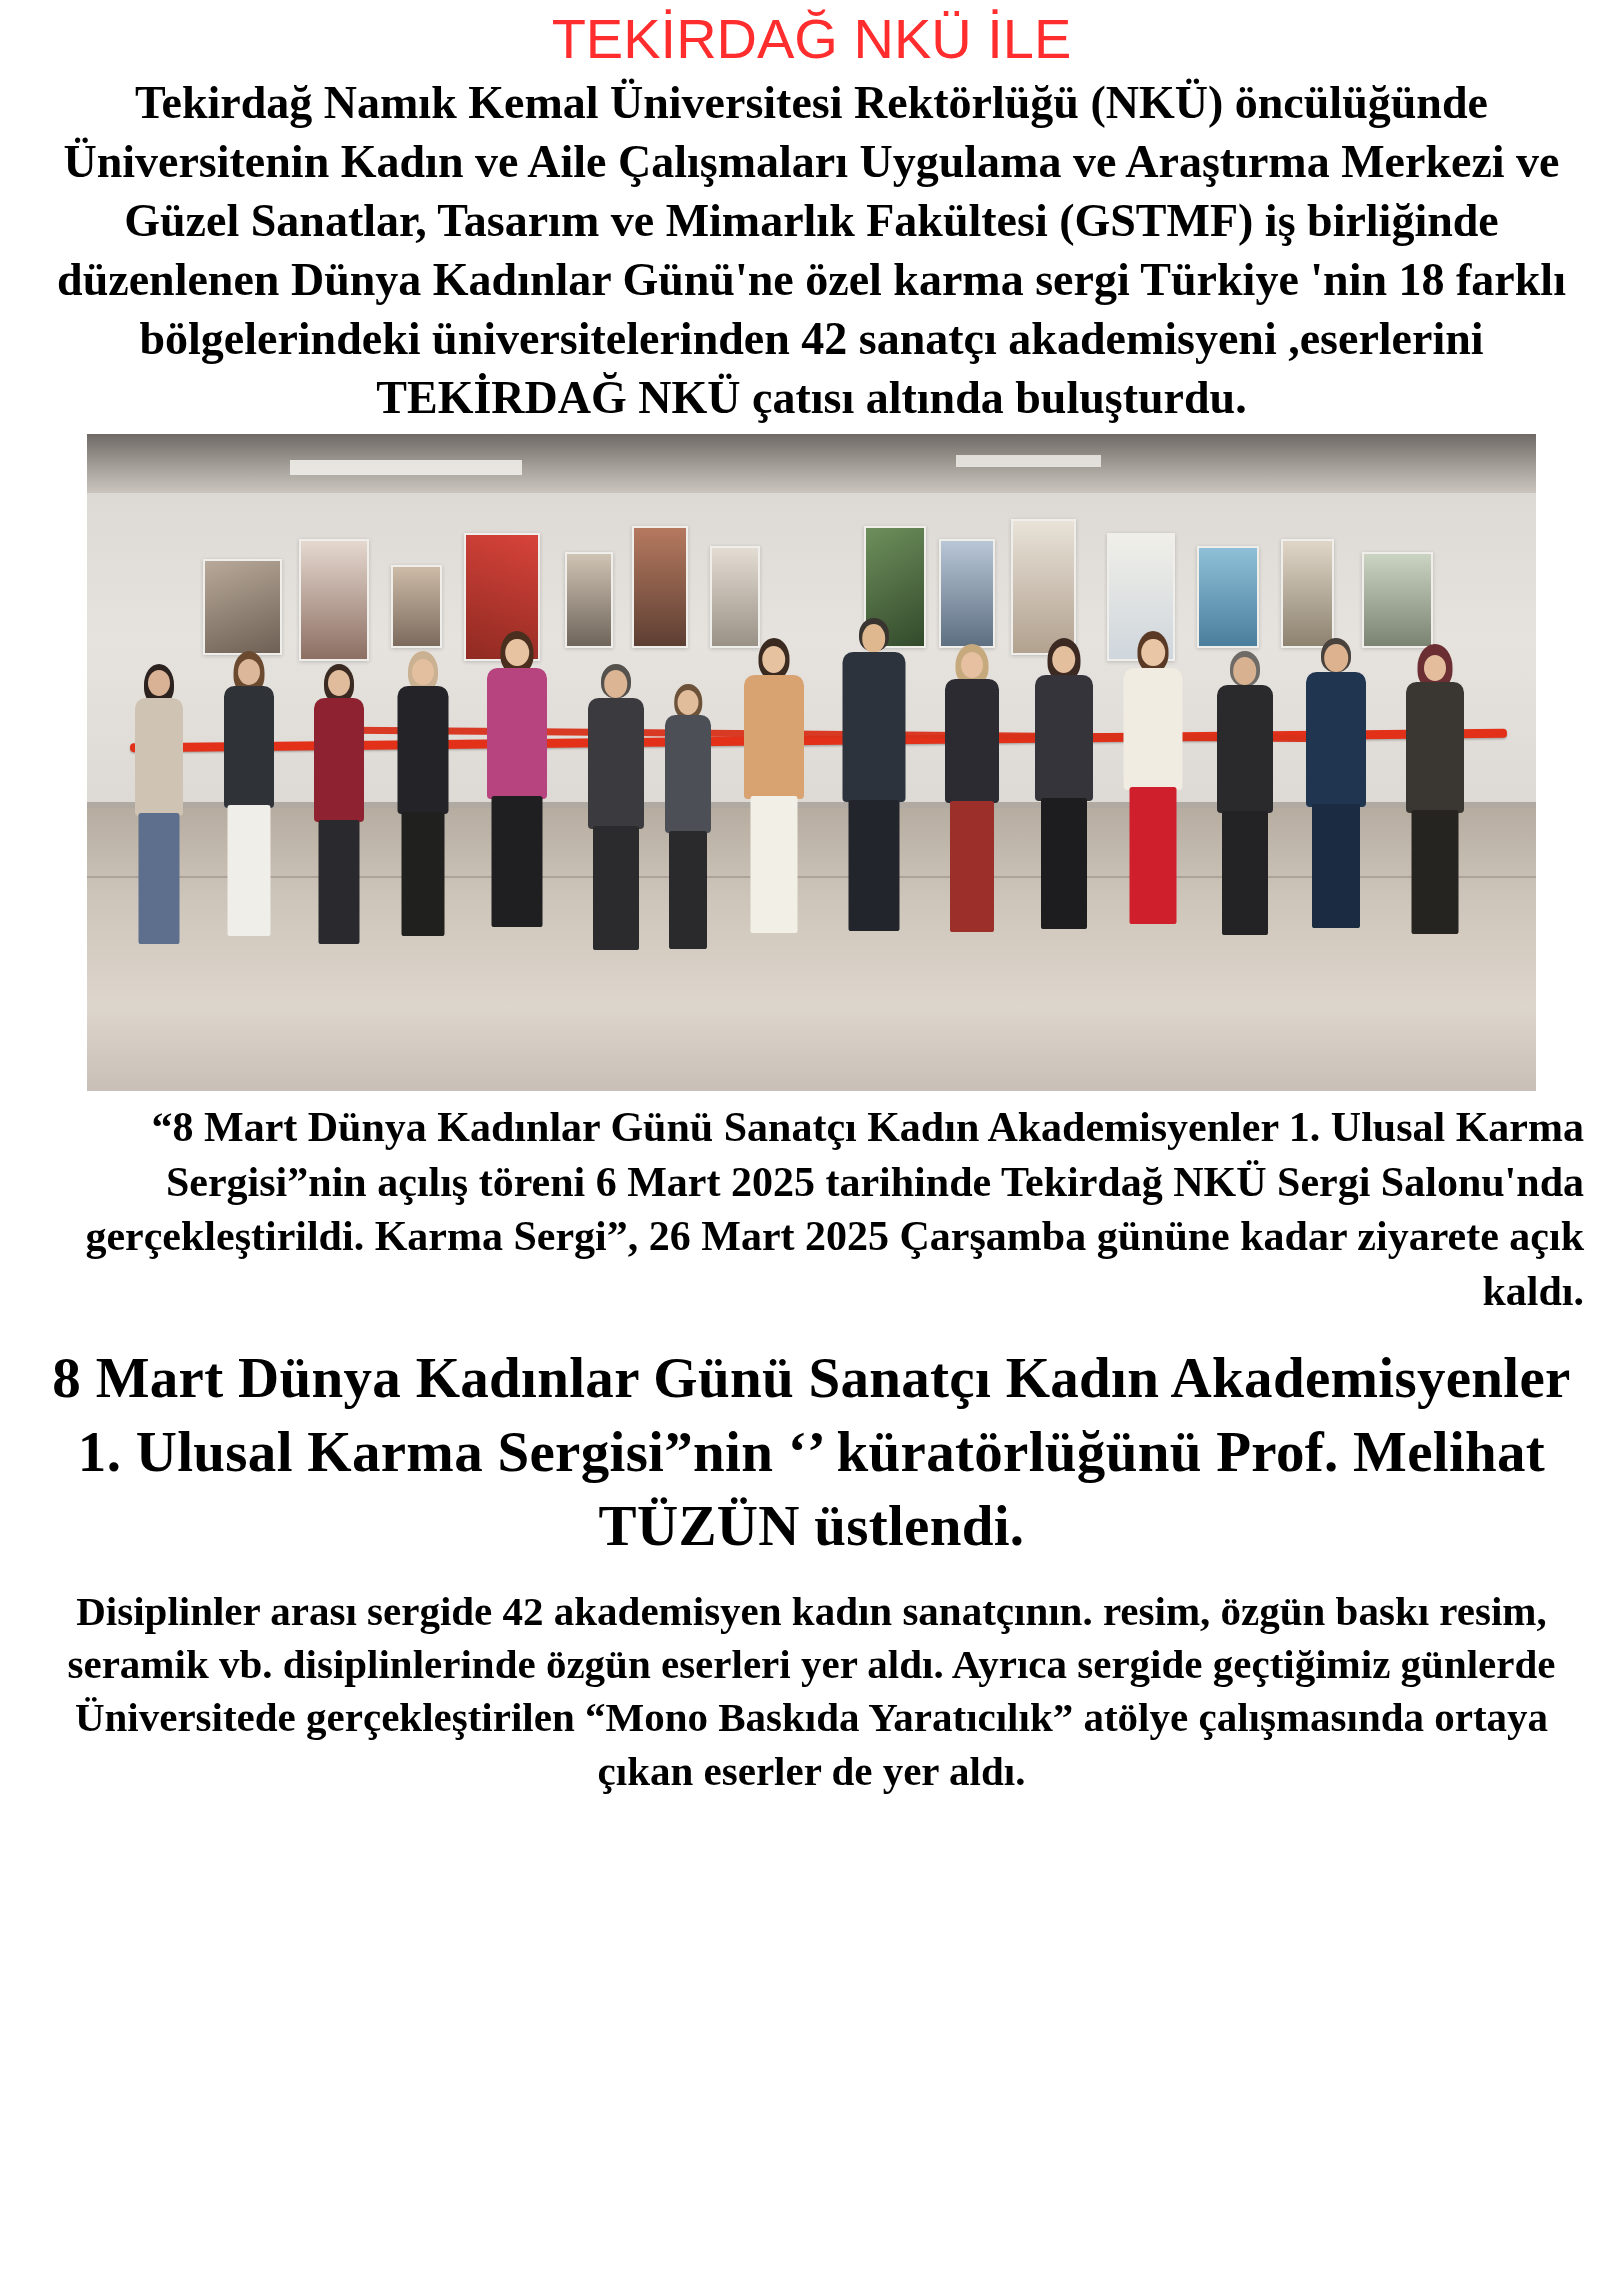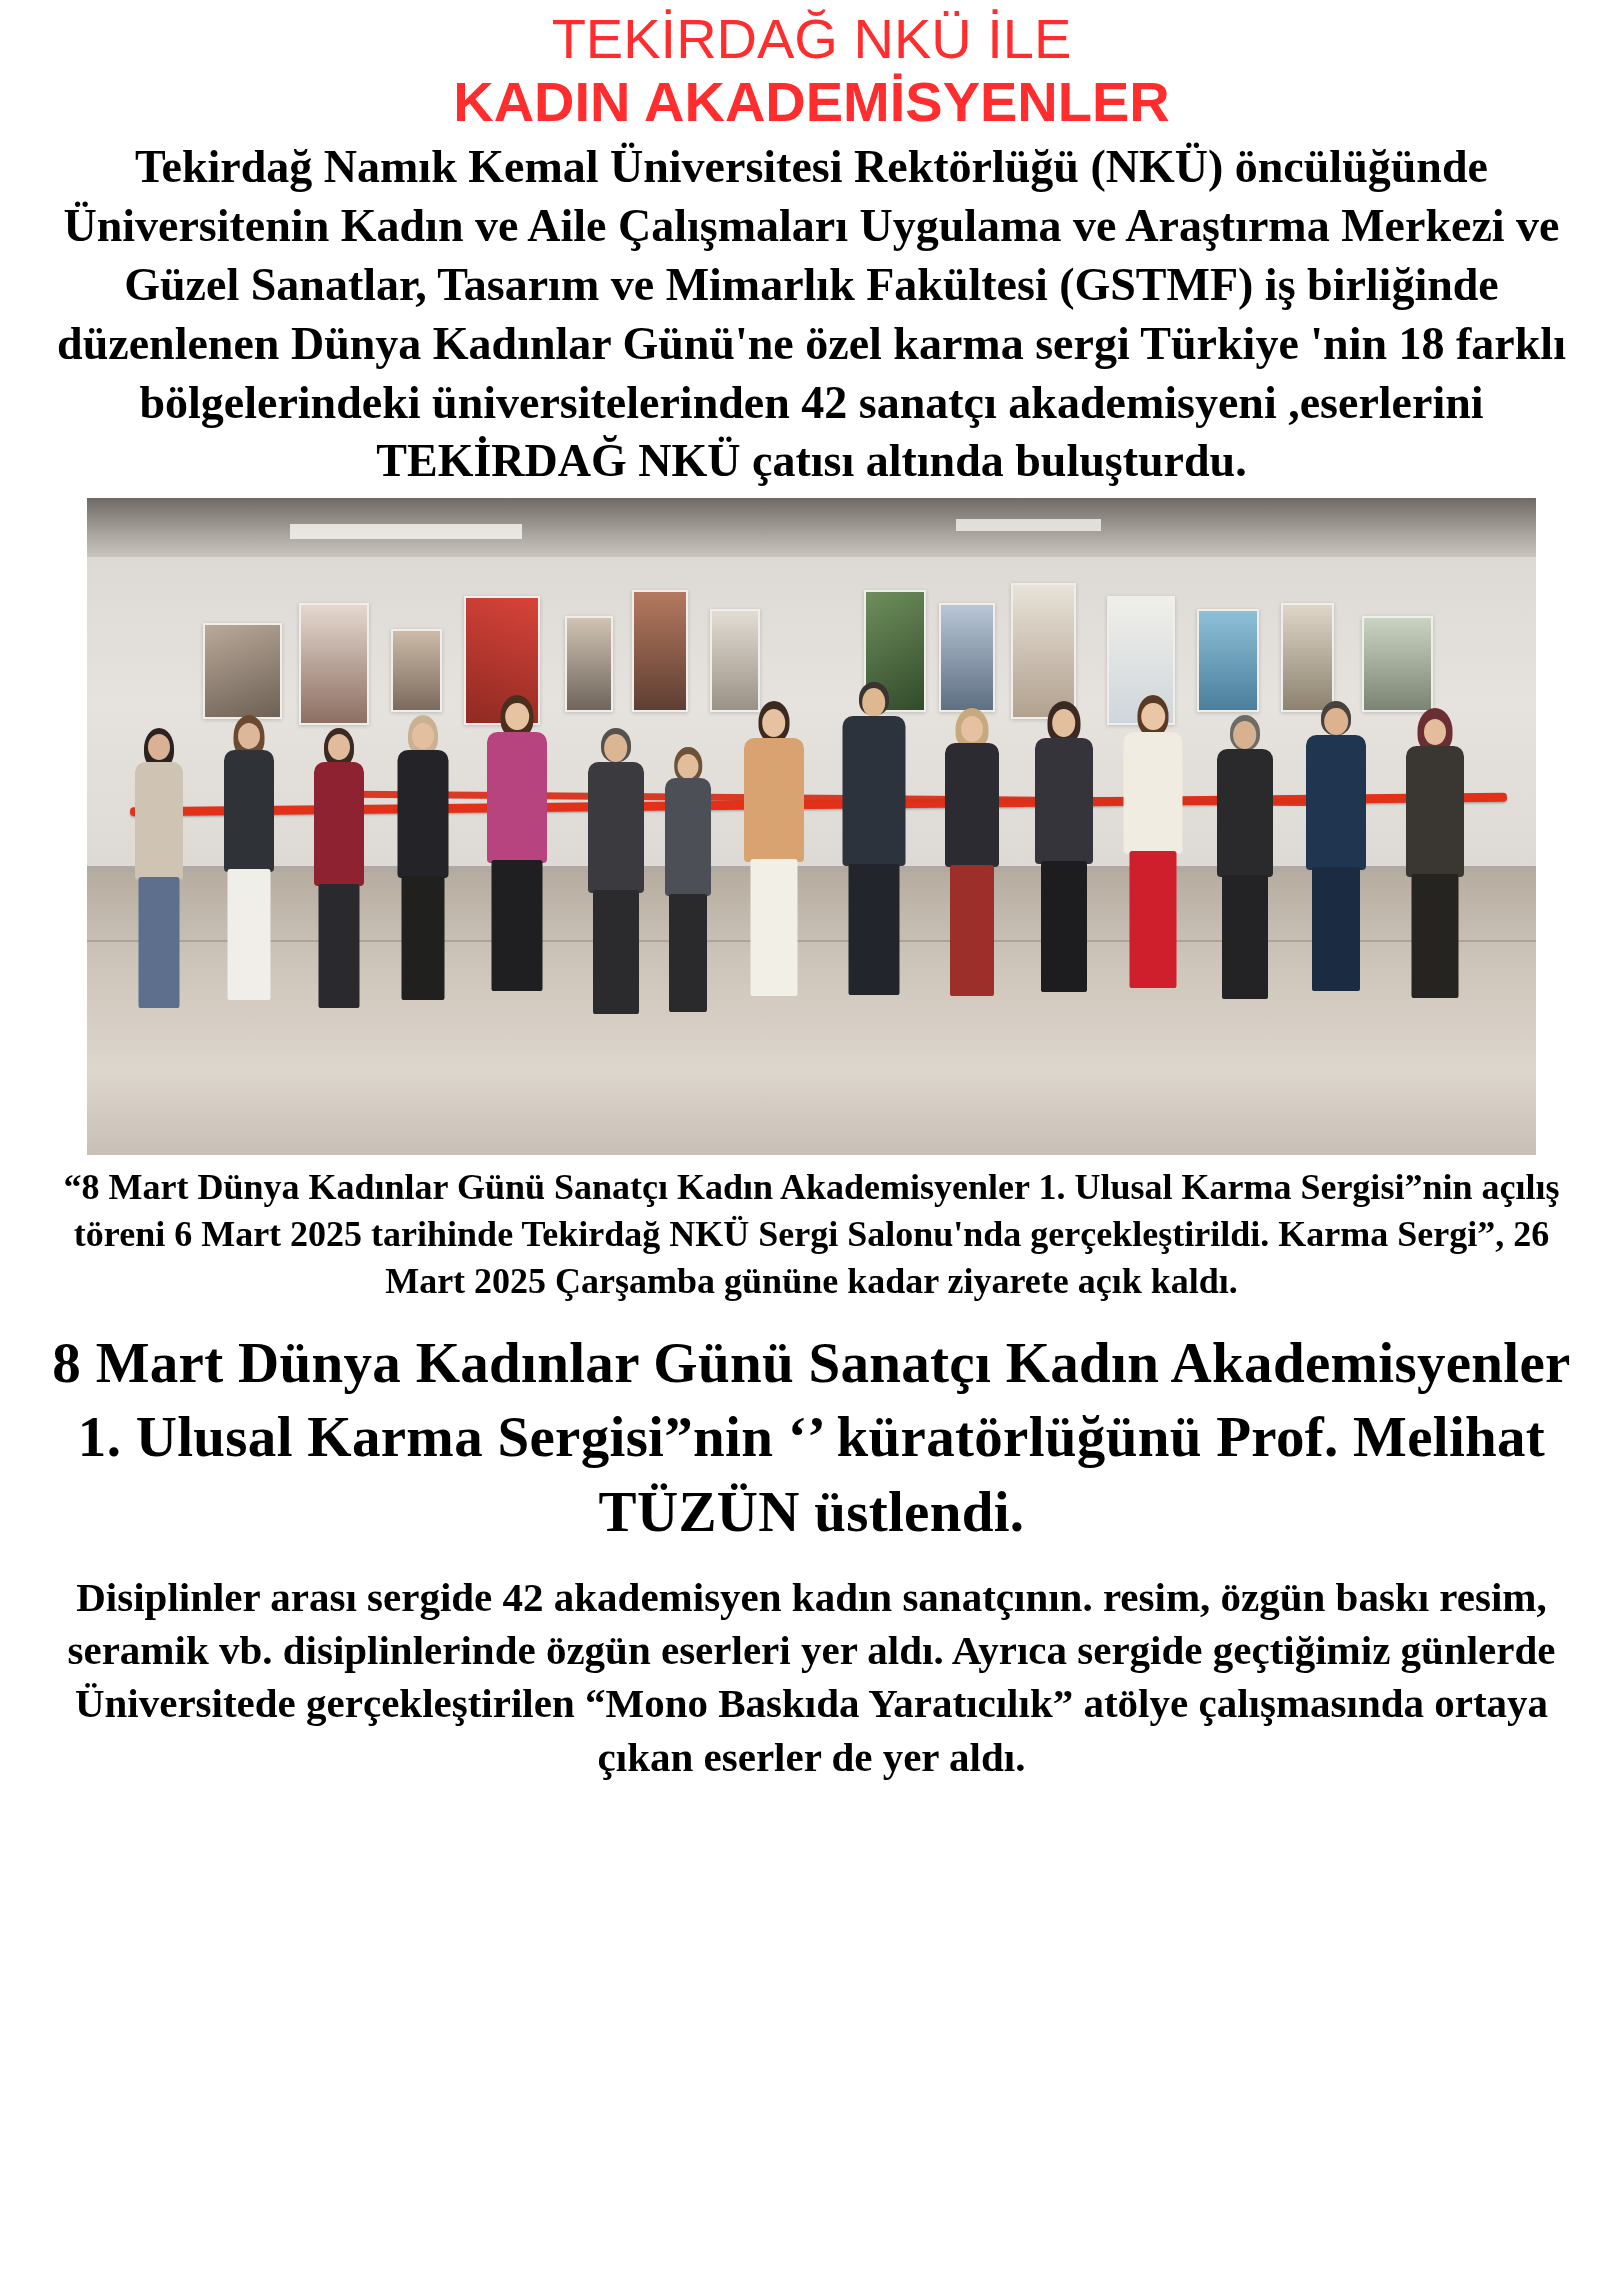--- a/index.html
+++ b/index.html
@@ -179,32 +179,31 @@
   }
 
   
   .para {
     text-align: center;
     font-weight: 700;
     line-height: 1.3;
     margin: 6.5px 0 0 0;
     padding: 0 13px;
   }
-  .para.p1 { font-size: 36px; margin-top: 9.2px; }
+  .para.p1 { font-size: 42px; margin-top: 9.2px; text-align: right; }
   .para.p2 { font-size: 57px; margin-top: 22px; letter-spacing: 0.3px; }
   .para.p3 { font-size: 41px; margin-top: 22px; }
 </style>
 </head>
 <body>
 
 <div class="page">
 
   <div class="headline">
     <div class="line1">TEKİRDAĞ NKÜ İLE</div>
-    <div class="line2">KADIN AKADEMİSYENLER</div>
   </div>
 
   <p class="lead">Tekirdağ Namık Kemal Üniversitesi Rektörlüğü (NKÜ) öncülüğünde Üniversitenin Kadın ve Aile Çalışmaları Uygulama ve Araştırma Merkezi ve Güzel Sanatlar, Tasarım ve Mimarlık Fakültesi (GSTMF) iş birliğinde düzenlenen Dünya Kadınlar Günü'ne özel karma sergi Türkiye 'nin 18 farklı bölgelerindeki üniversitelerinden 42 sanatçı akademisyeni ,eserlerini TEKİRDAĞ NKÜ çatısı altında buluşturdu.</p>
 
   <div class="photo-wrap">
     <div class="photo">
       <div class="wall"></div>
       <div class="ceiling"></div>
       <div class="ceiling-strip"></div>
       <div class="ceiling-strip2"></div>

